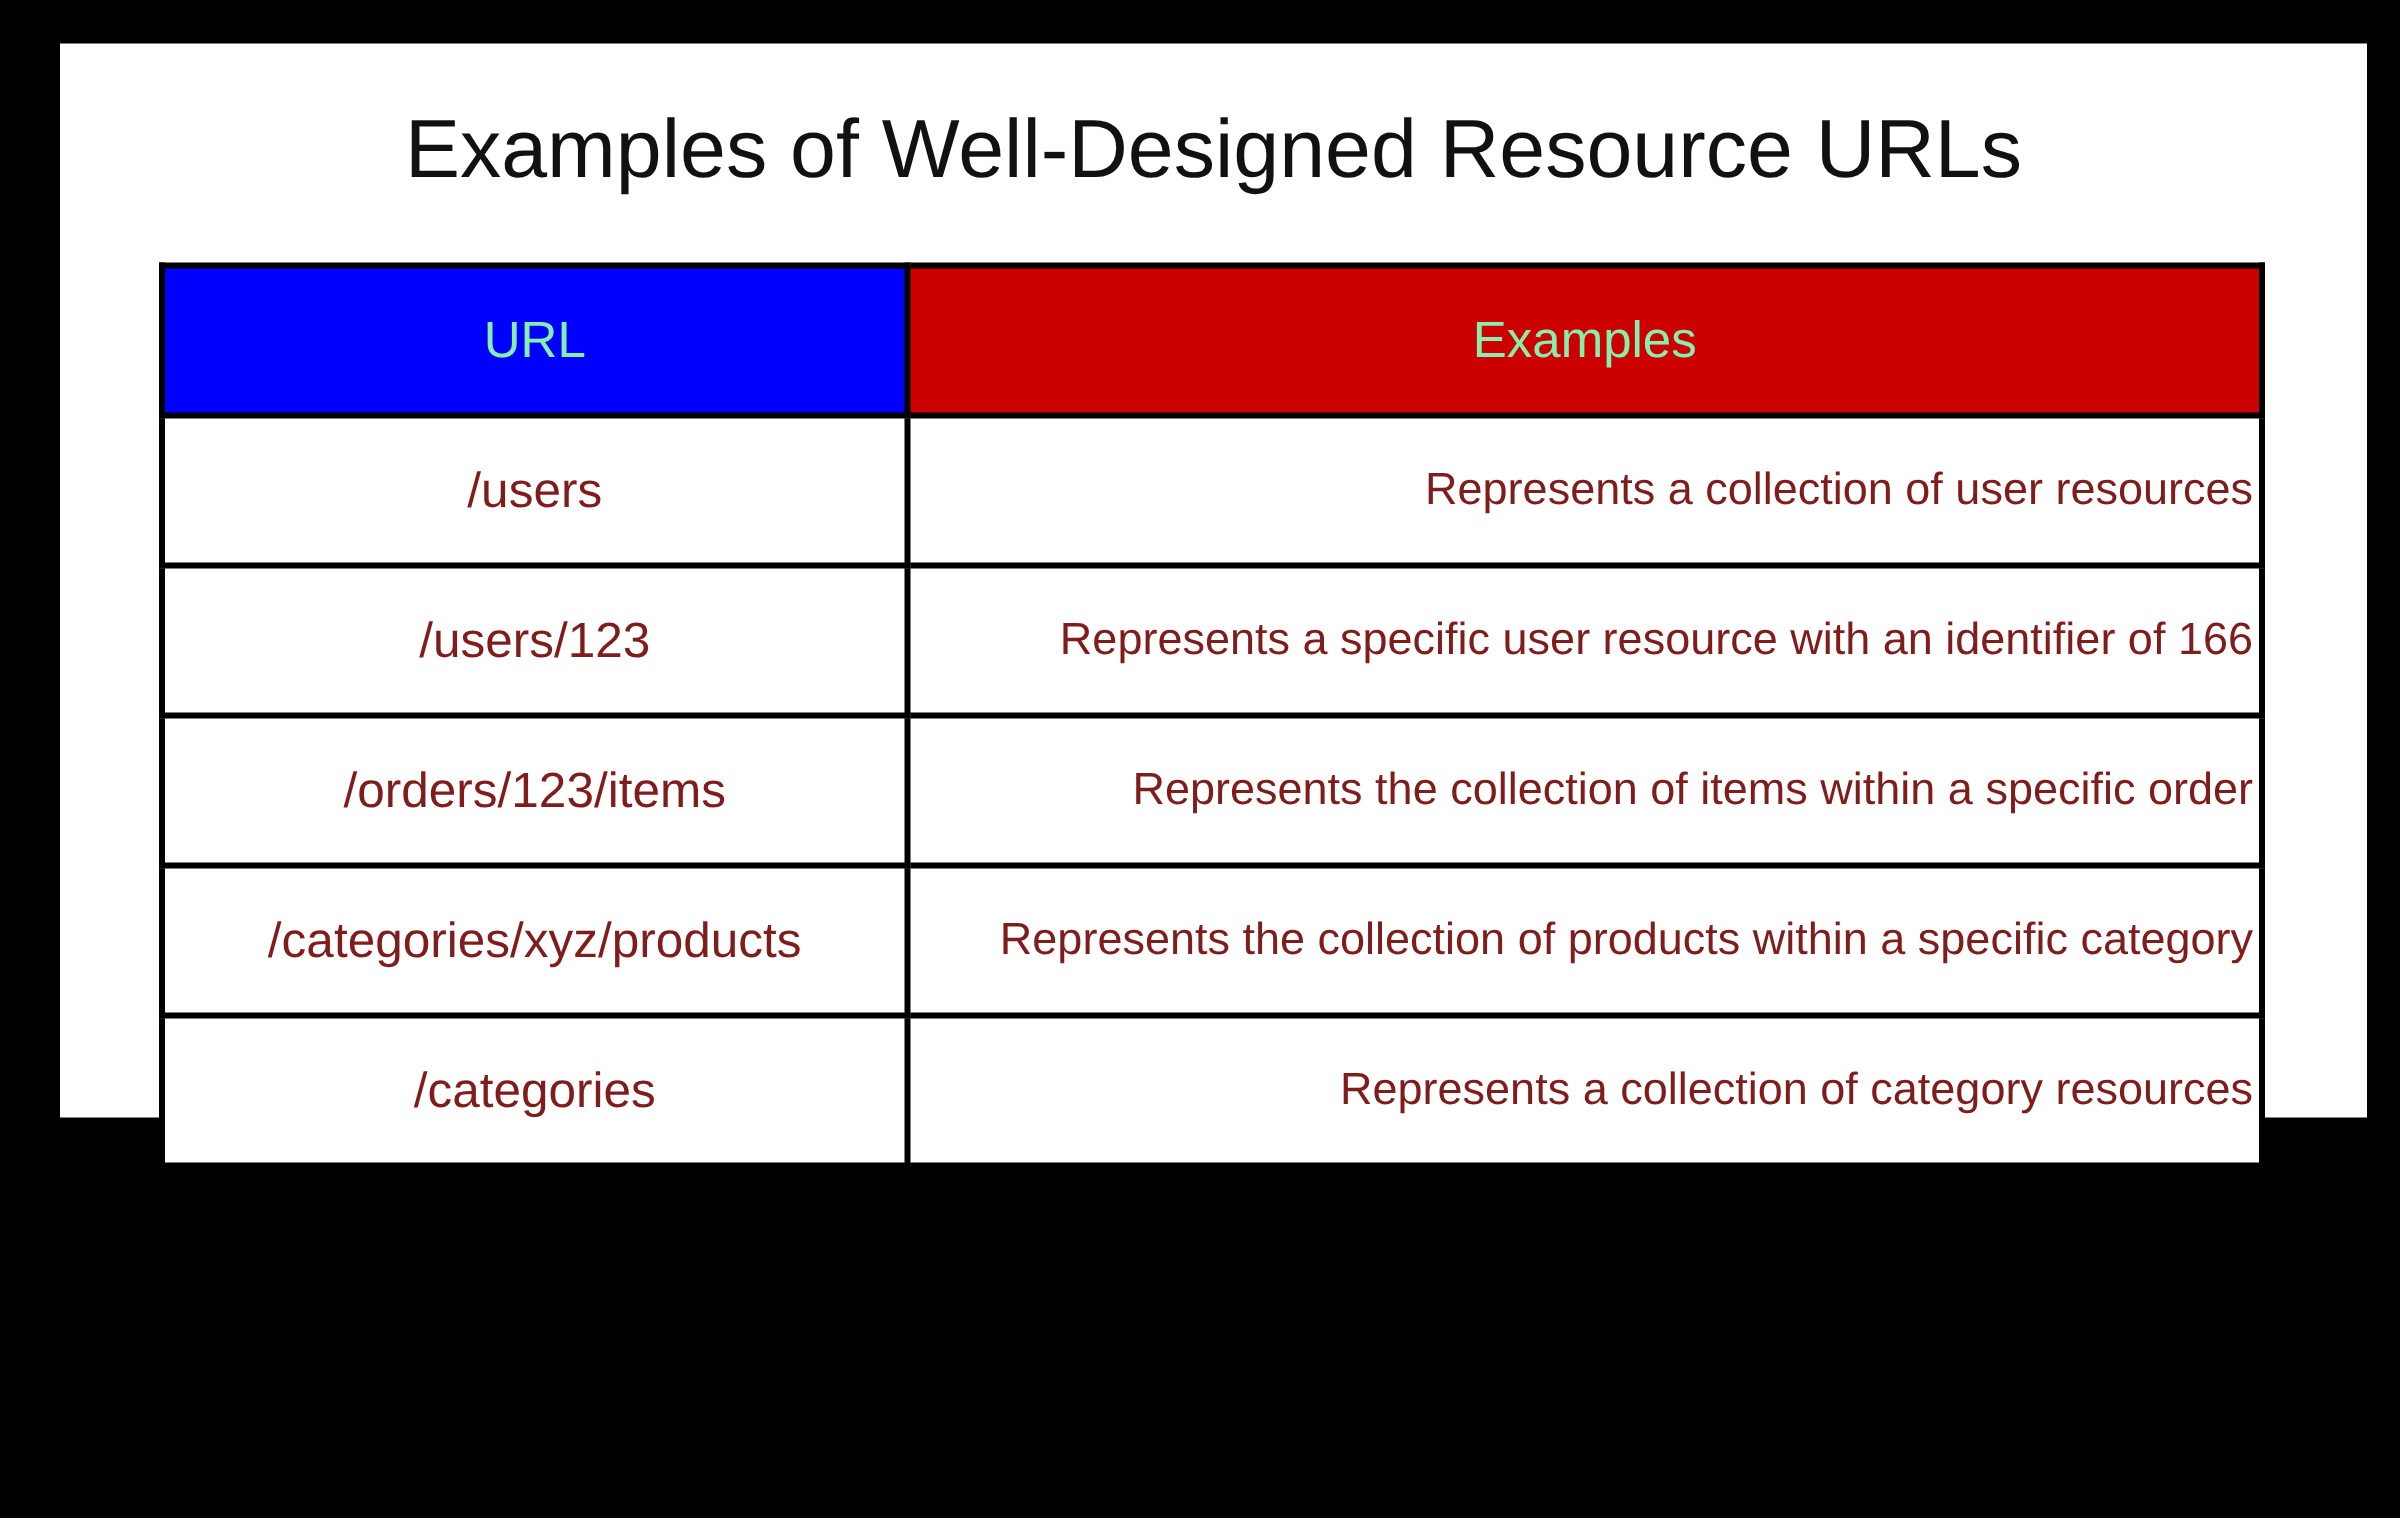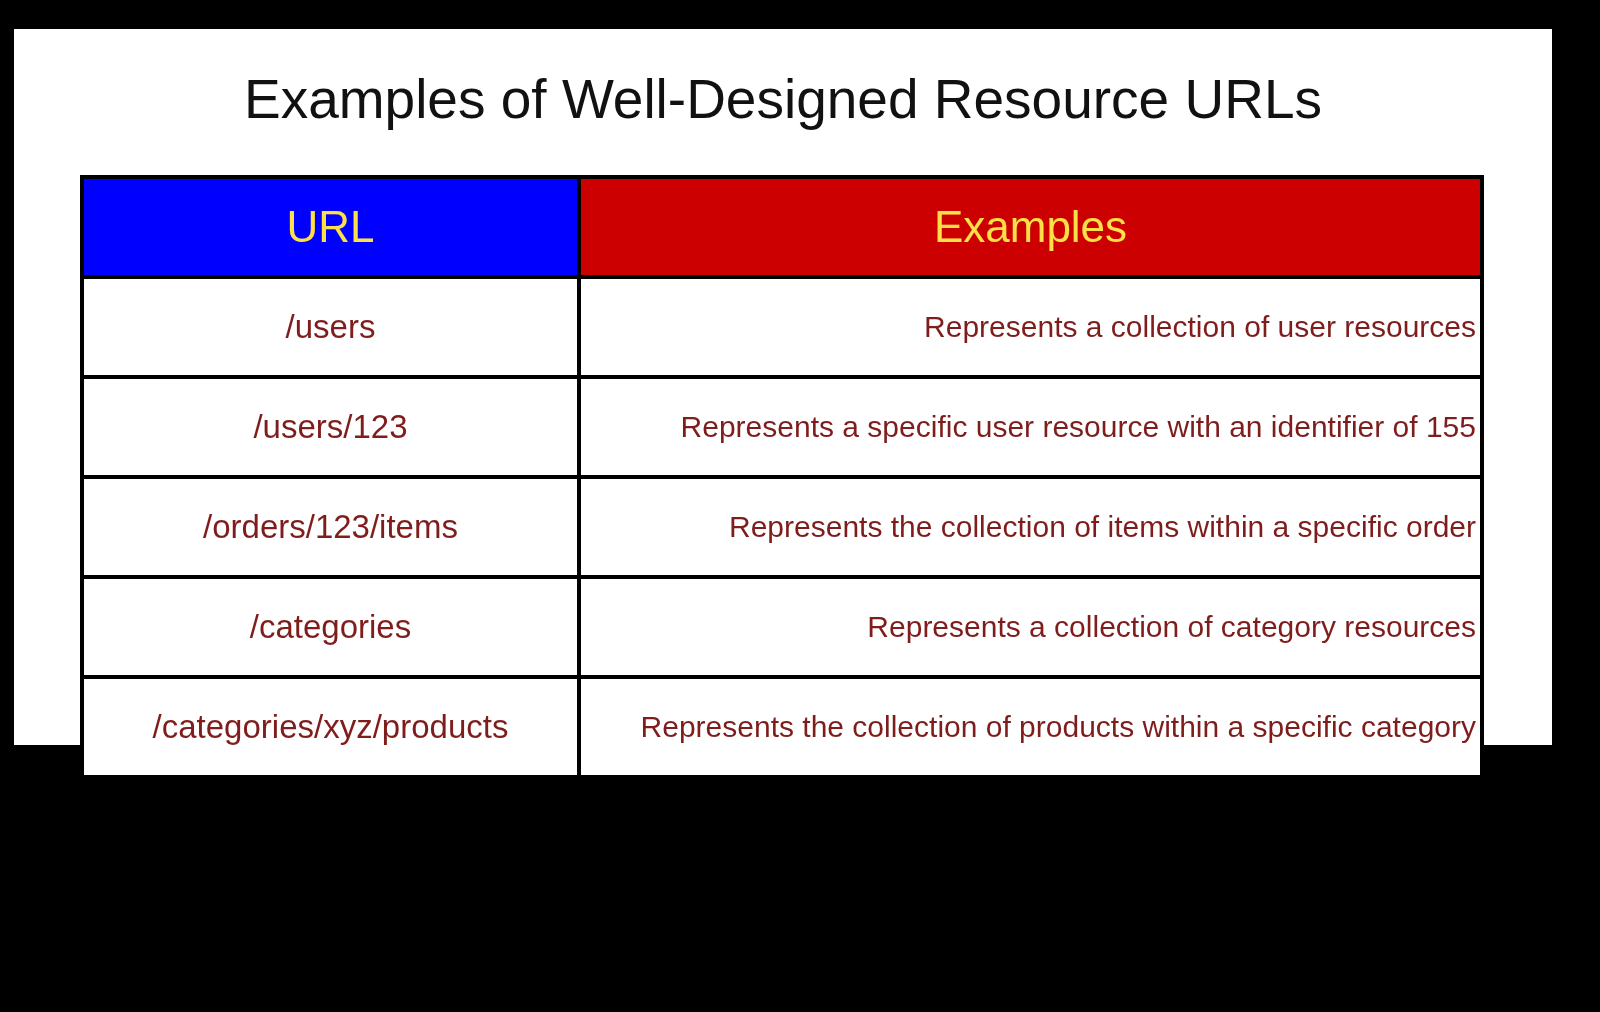--- a/index.html
+++ b/index.html
@@ -9,21 +9,21 @@
     font-family: "Liberation Sans", "DejaVu Sans", sans-serif;
     overflow: hidden;
   }
   .frame {
     position: absolute;
     left: 0; top: 0; width: 1600px; height: 1012px;
     background: #000000;
   }
   .page {
     position: absolute;
-    left: 14px; top: 29px;
+    left: 40px; top: 29px;
     width: 1538px; height: 716px;
     background: #ffffff;
   }
   .title {
     position: absolute;
     left: 0; top: 38px;
     width: 100%;
     text-align: center;
     font-size: 55px;
     font-weight: 400;
@@ -39,22 +39,22 @@
   }
   .url-table col.c-url { width: 497px; }
   .url-table col.c-purpose { width: 903px; }
   .url-table th, .url-table td {
     border: 4px solid #000000;
     text-align: center;
     vertical-align: middle;
   }
   .url-table th {
     height: 100px;
-    color: #fde047;
-    font-size: 44px;
+    color: #86efac;
+    font-size: 34px;
     font-weight: 400;
   }
   .url-table td {
     height: 100px;
     color: #7f1d1d;
     background: #ffffff;
   }
   .url-table td.url-cell {
     font-size: 33px;
   }
@@ -84,31 +84,31 @@
           <th style="background: rgb(204, 0, 0);">Examples</th>
         </tr>
       </thead>
       <tbody>
         <tr>
           <td class="url-cell">/users</td>
           <td class="purpose-cell">Represents a collection of user resources</td>
         </tr>
         <tr>
           <td class="url-cell">/users/123</td>
-          <td class="purpose-cell">Represents a specific user resource with an identifier of 155</td>
+          <td class="purpose-cell">Represents a specific user resource with an identifier of 166</td>
         </tr>
         <tr>
           <td class="url-cell">/orders/123/items</td>
           <td class="purpose-cell">Represents the collection of items within a specific order</td>
         </tr>
         <tr>
+          <td class="url-cell">/categories/xyz/products</td>
+          <td class="purpose-cell">Represents the collection of products within a specific category</td>
+        </tr>
+        <tr>
           <td class="url-cell">/categories</td>
           <td class="purpose-cell">Represents a collection of category resources</td>
-        </tr>
-        <tr>
-          <td class="url-cell">/categories/xyz/products</td>
-          <td class="purpose-cell">Represents the collection of products within a specific category</td>
         </tr>
       </tbody>
     </table>
 
   </div>
 </div>
 
 </body></html>

